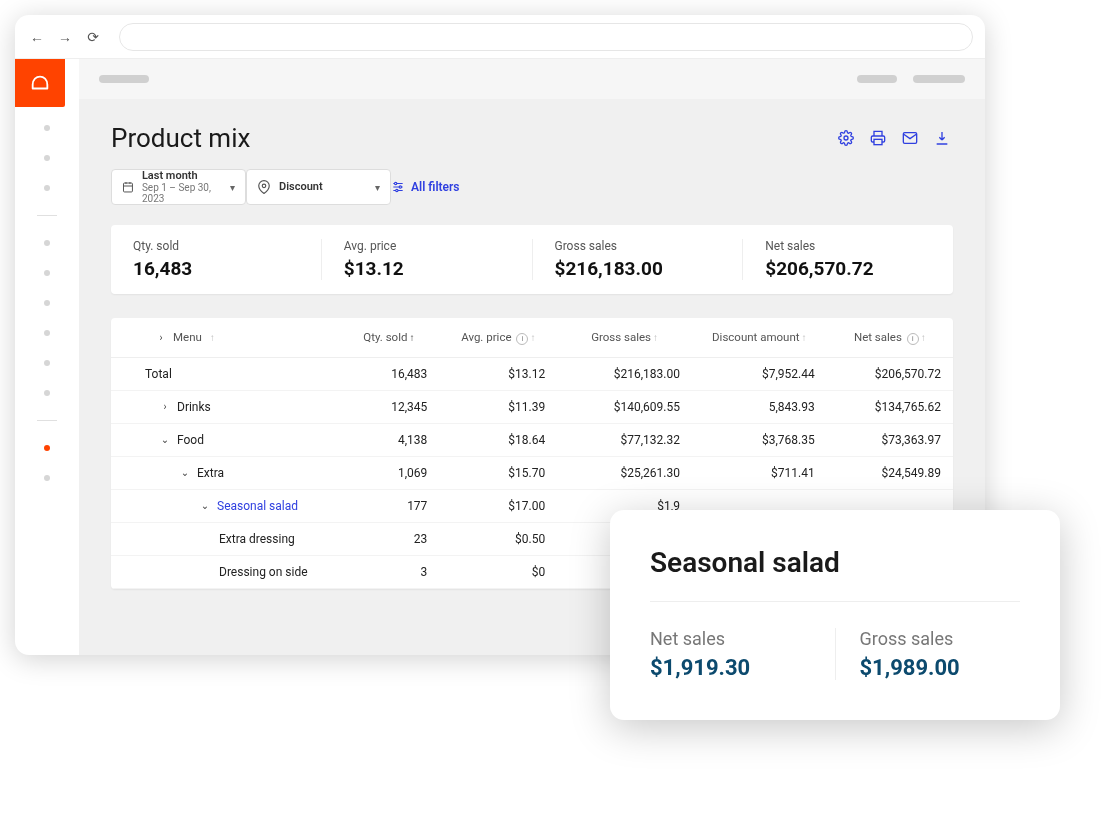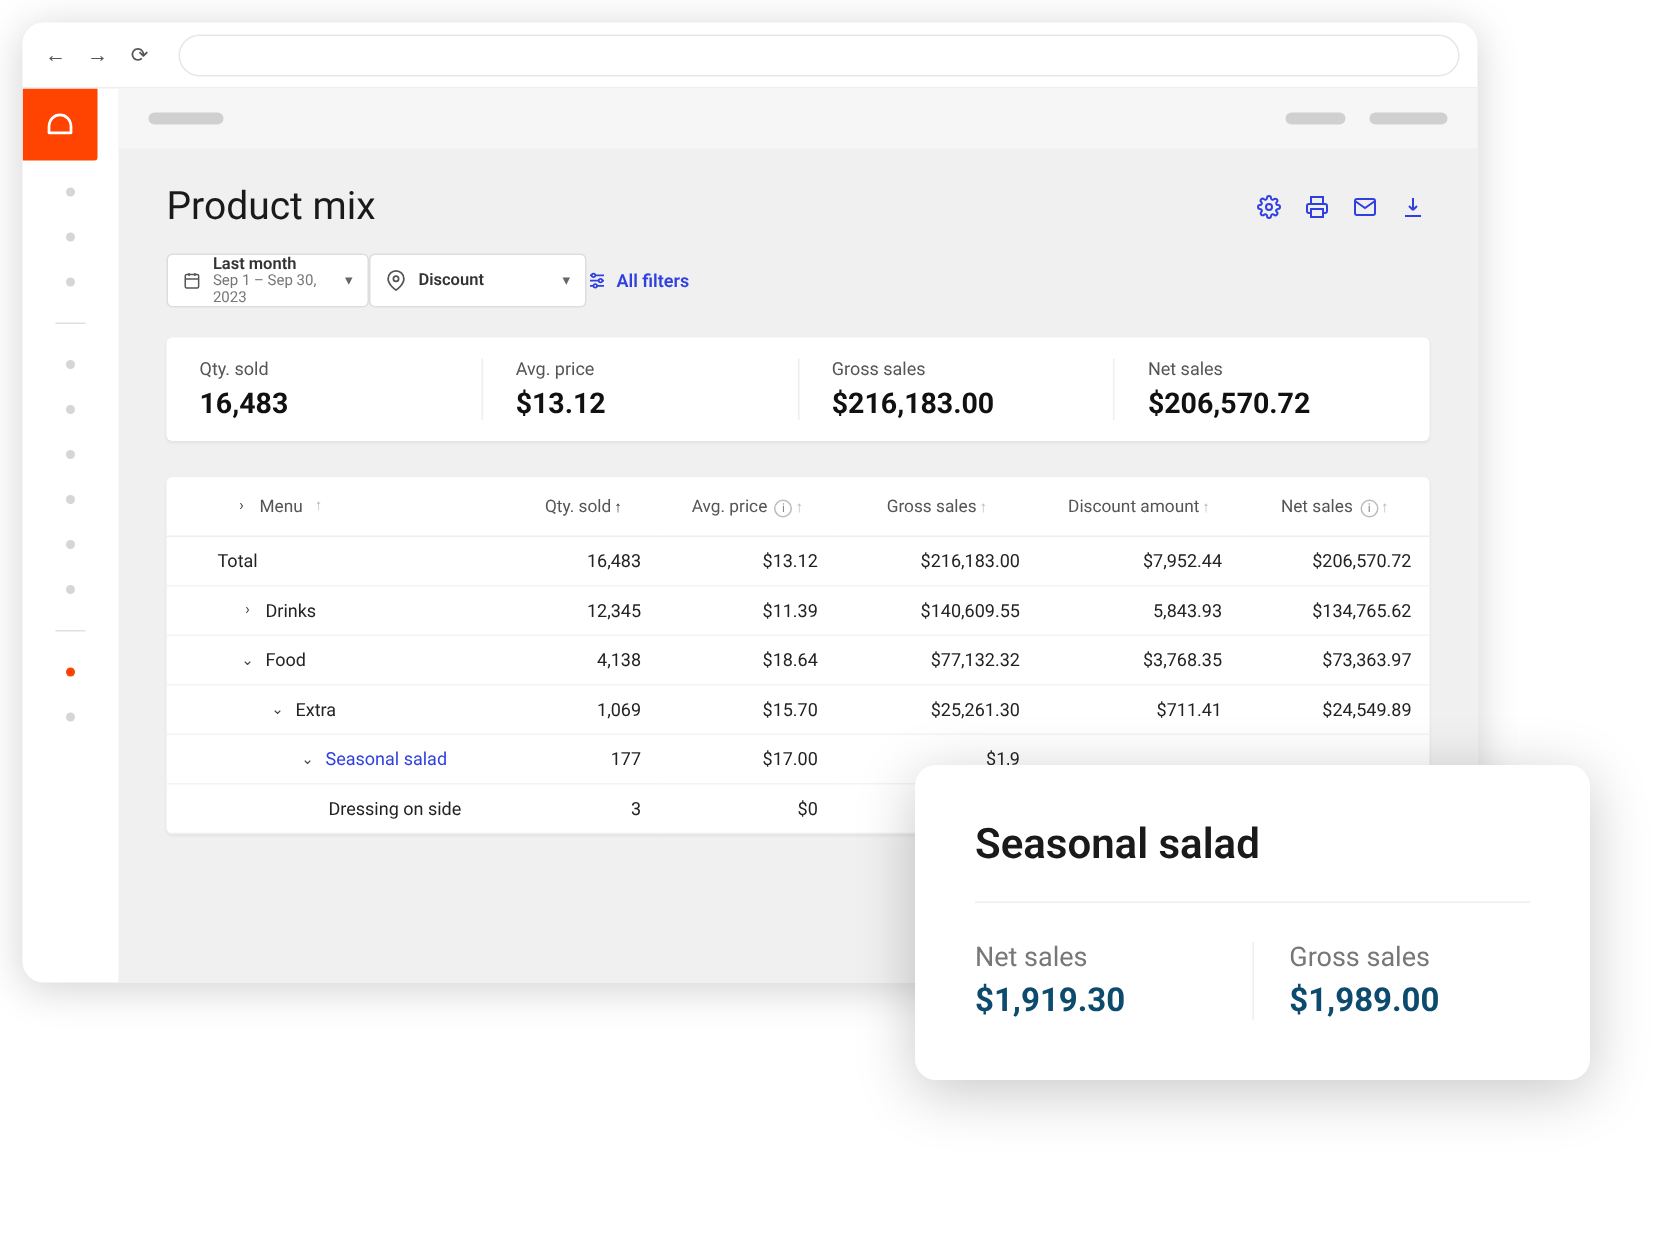--- a/index.html
+++ b/index.html
@@ -320,20 +320,32 @@
                   </td>
                   <td>177</td>
                   <td>$17.00</td>
                   <td>$1,9</td>
                   <td></td>
                   <td></td>
                 </tr>
                 <tr>
                   <td>
                     <span class="menu-cell indent-4">
+                      <span>Extra dressing</span>
+                    </span>
+                  </td>
+                  <td>23</td>
+                  <td>$0.50</td>
+                  <td></td>
+                  <td></td>
+                  <td></td>
+                </tr>
+                <tr>
+                  <td>
+                    <span class="menu-cell indent-4">
                       <span>Dressing on side</span>
                     </span>
                   </td>
                   <td>3</td>
                   <td>$0</td>
                   <td></td>
                   <td></td>
                   <td></td>
                 </tr>
               </tbody>

